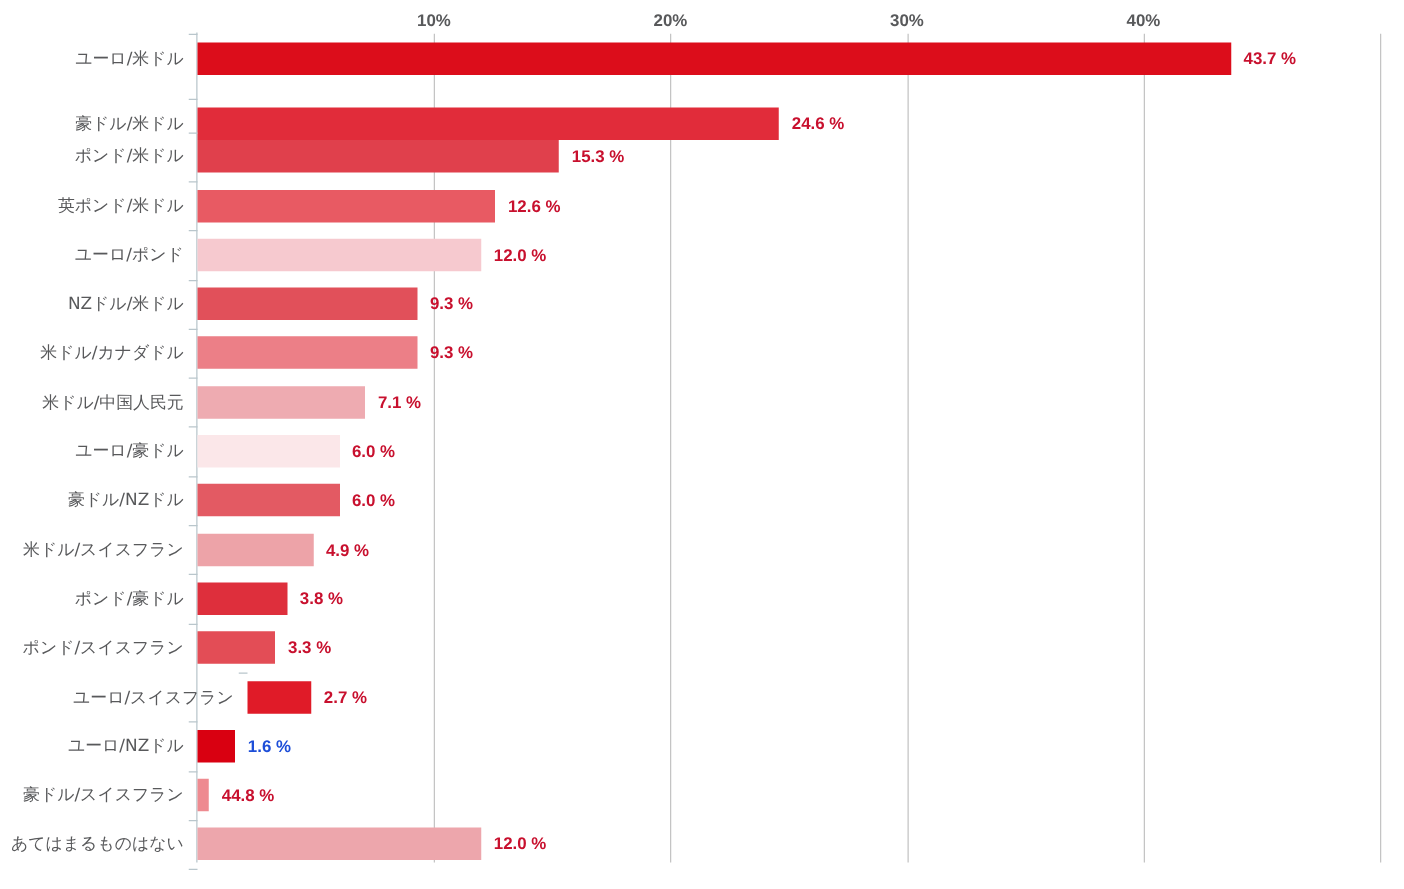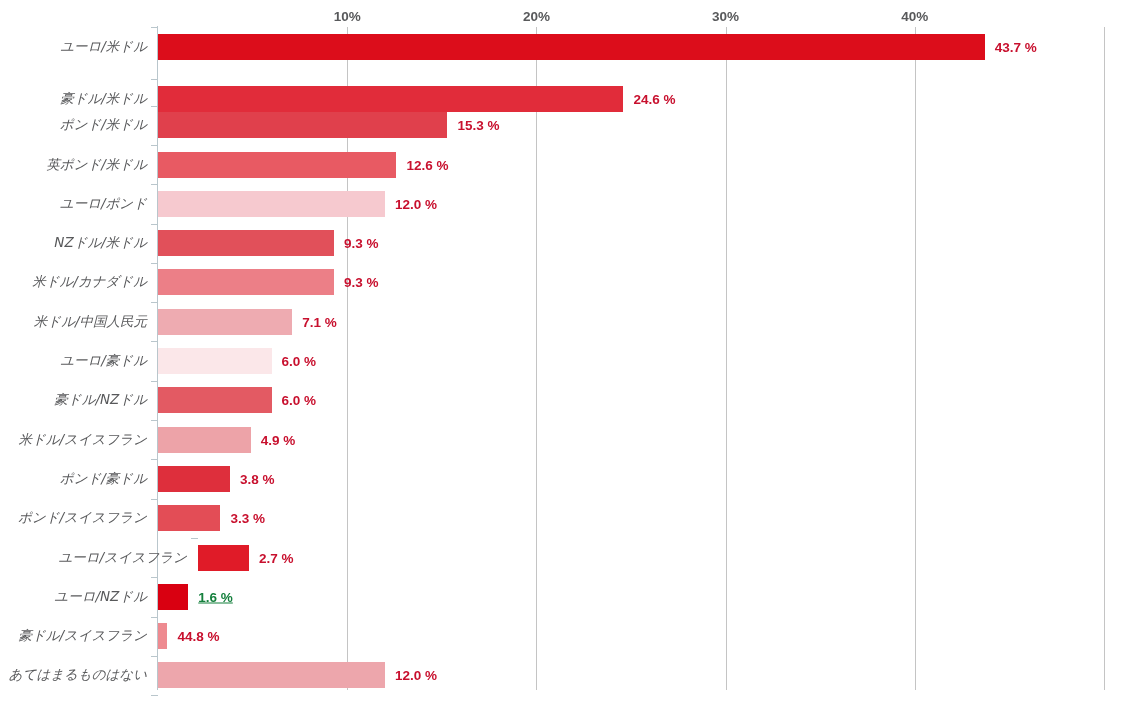--- a/index.html
+++ b/index.html
@@ -69,21 +69,20 @@
     position: absolute;
     right: 100%;
     margin-right: 11px;
     top: 50%;
     transform: translateY(-50%);
     font-size: 13.5px;
     color: #58595b;
     white-space: nowrap;
     text-align: right;
     font-family: "DejaVu Sans", "Liberation Sans", sans-serif;
-    font-style: italic;
   }
   .bar {
     position: absolute;
     top: 50%;
     transform: translateY(-50%);
     left: 0;
     height: 26px;
   }
   .bar-value {
     position: absolute;
@@ -193,21 +192,21 @@
         <div class="row" style="top: 510.9px; width: 946px; margin-left: 40px;">
           <div class="row-tick" style="top: 0px; background: rgb(185, 198, 204);"></div>
           <div class="cat-label" style="color: rgb(88, 89, 91);">ユーロ/スイスフラン</div>
           <div class="bar" style="width: 51.084px; background: rgb(224, 27, 40);"></div>
           <div class="bar-value" style="left: 61.084px; color: rgb(200, 16, 46);">2.7 %</div>
         </div>
         <div class="row" style="top: 550.2px; width: 946px;">
           <div class="row-tick" style="top: 0px; background: rgb(185, 198, 204);"></div>
           <div class="cat-label" style="color: rgb(88, 89, 91);">ユーロ/NZドル</div>
           <div class="bar" style="width: 30.272px; background: rgb(217, 0, 17);"></div>
-          <div class="bar-value" style="left: 40.272px; color: #15803d; text-decoration: underline;">1.6 %</div>
+          <div class="bar-value" style="left: 40.272px; color: #1d4ed8;">1.6 %</div>
         </div>
         <div class="row" style="top: 589.5px; width: 946px;">
           <div class="row-tick" style="top: 0px; background: rgb(185, 198, 204);"></div>
           <div class="cat-label" style="color: rgb(88, 89, 91);">豪ドル/スイスフラン</div>
           <div class="bar" style="width: 9.46px; background: rgb(238, 138, 144);"></div>
           <div class="bar-value" style="left: 19.46px; color: rgb(200, 16, 46);">44.8 %</div>
         </div>
         <div class="row" style="top: 628.8px; width: 946px;">
           <div class="row-tick" style="top: 0px; background: rgb(185, 198, 204);"></div>
           <div class="row-tick" style="top: 39.3px; background: rgb(185, 198, 204);"></div>

